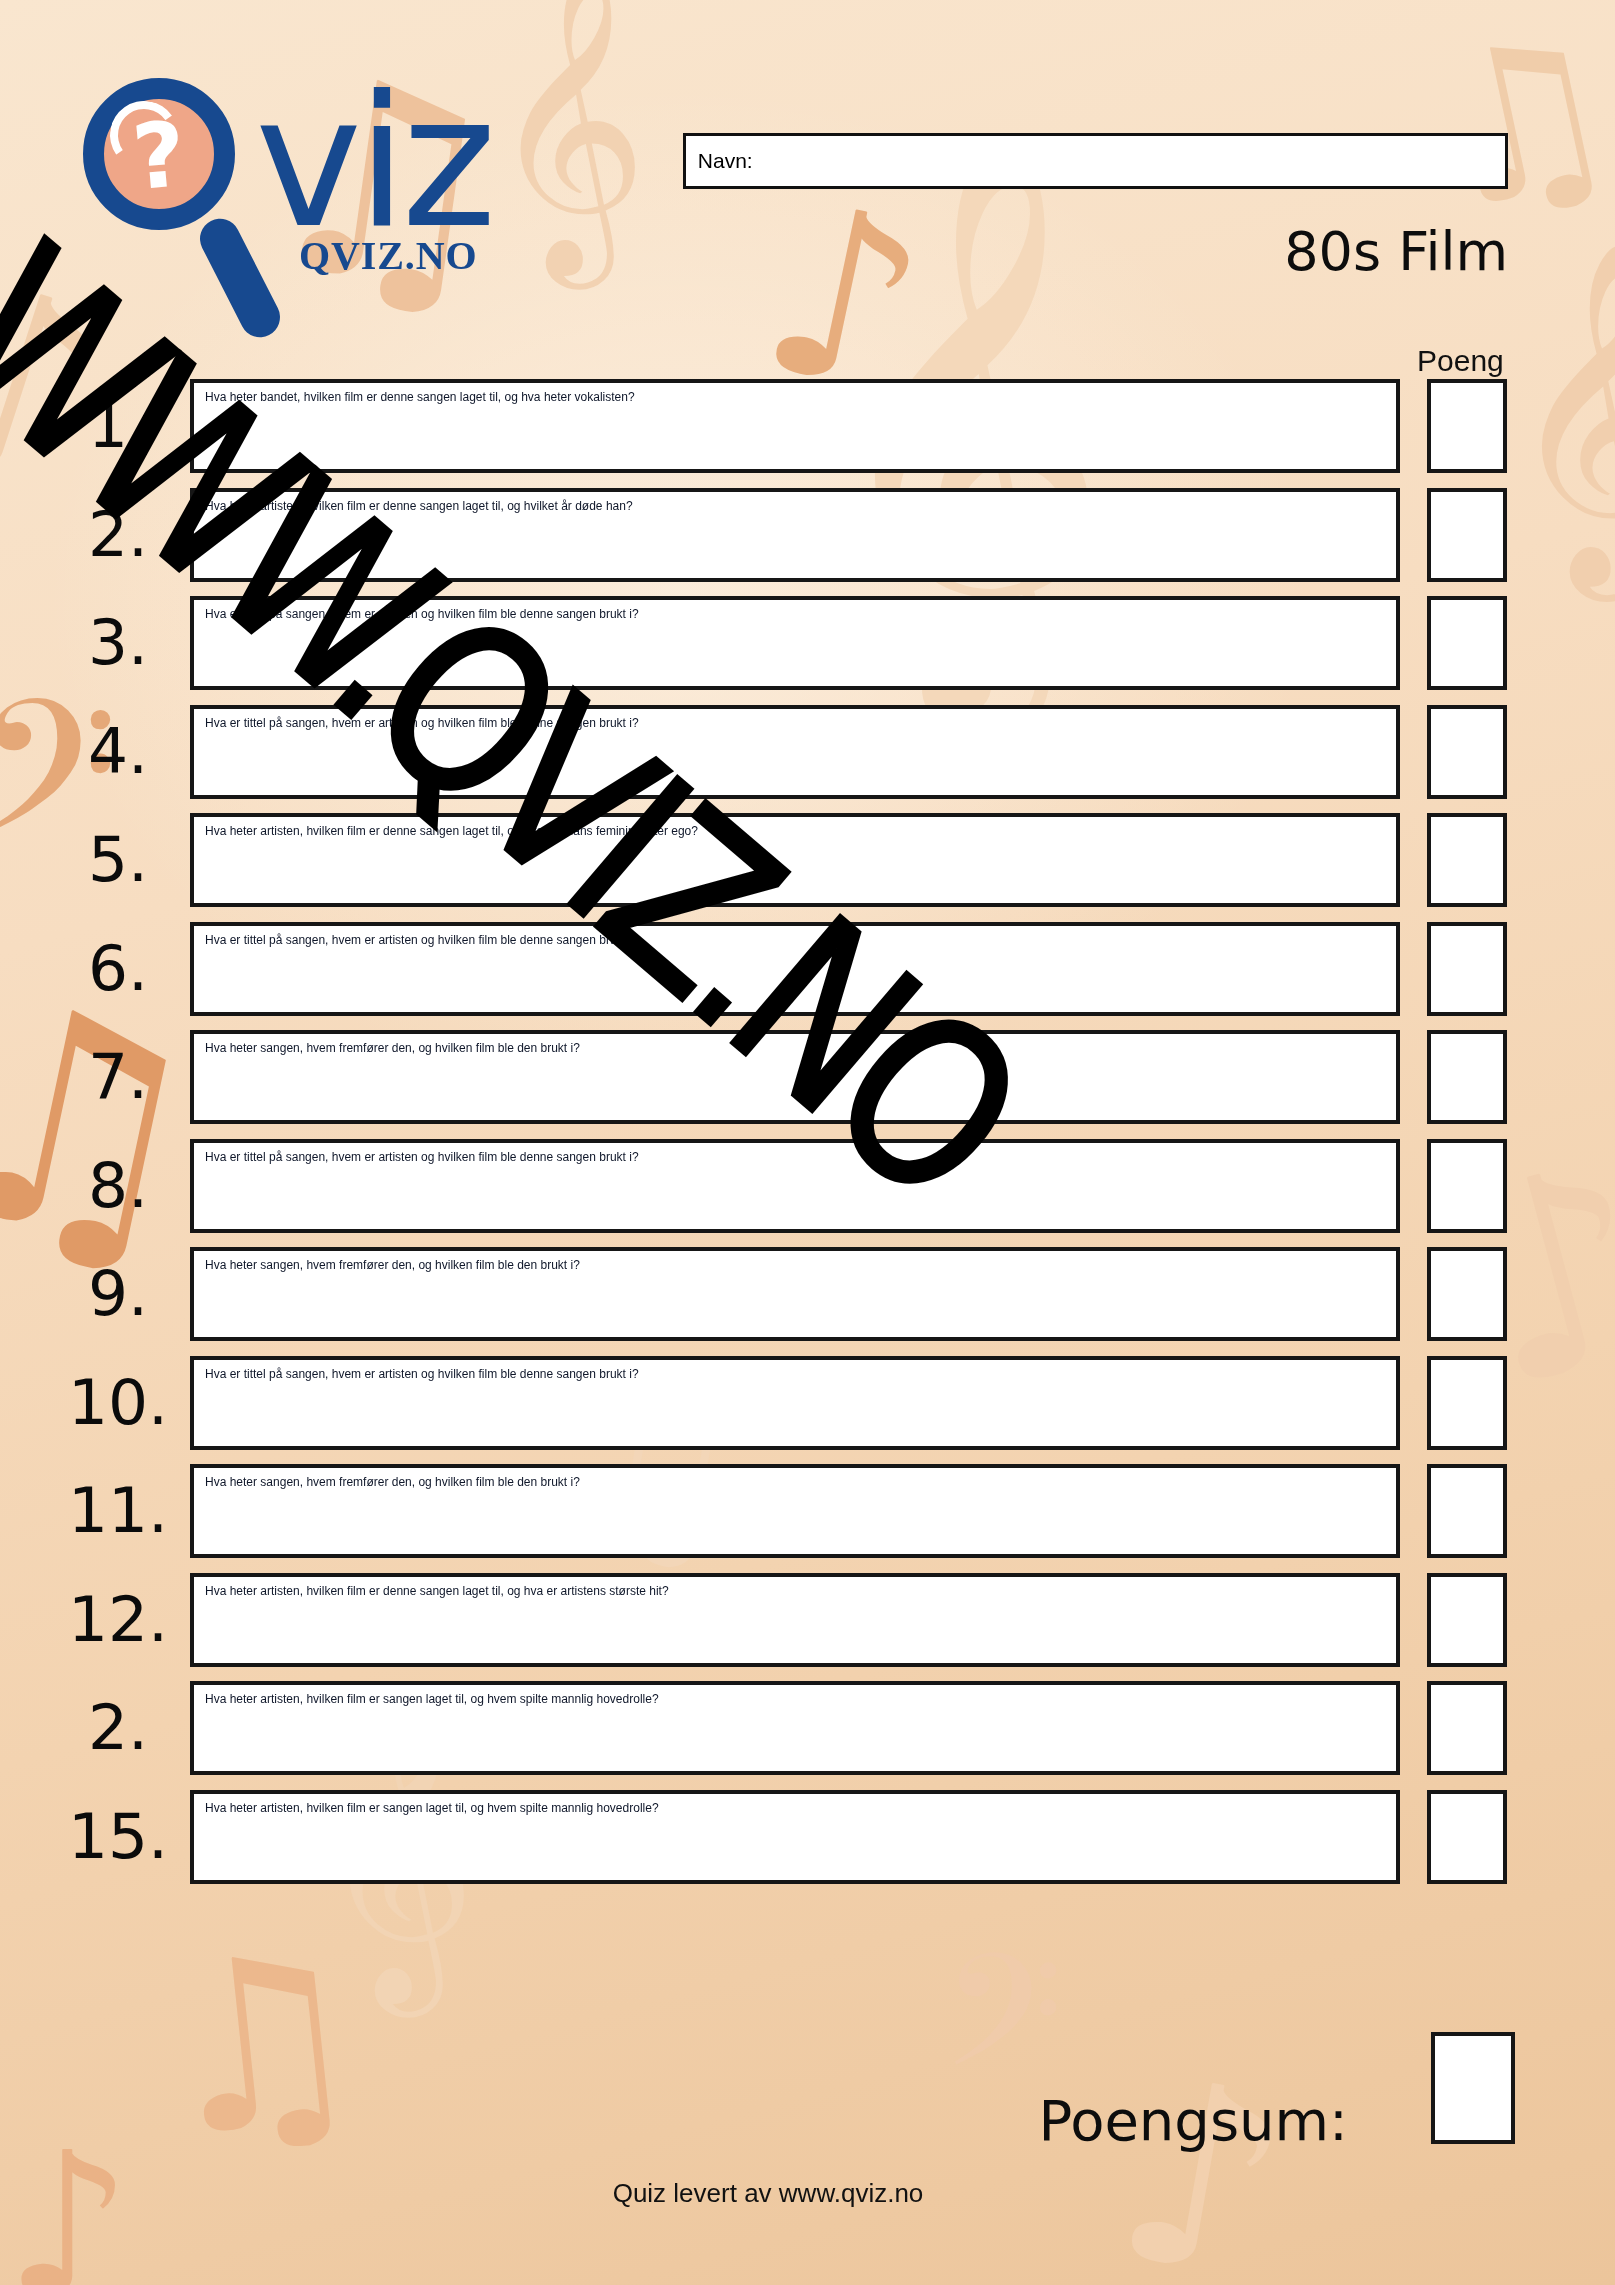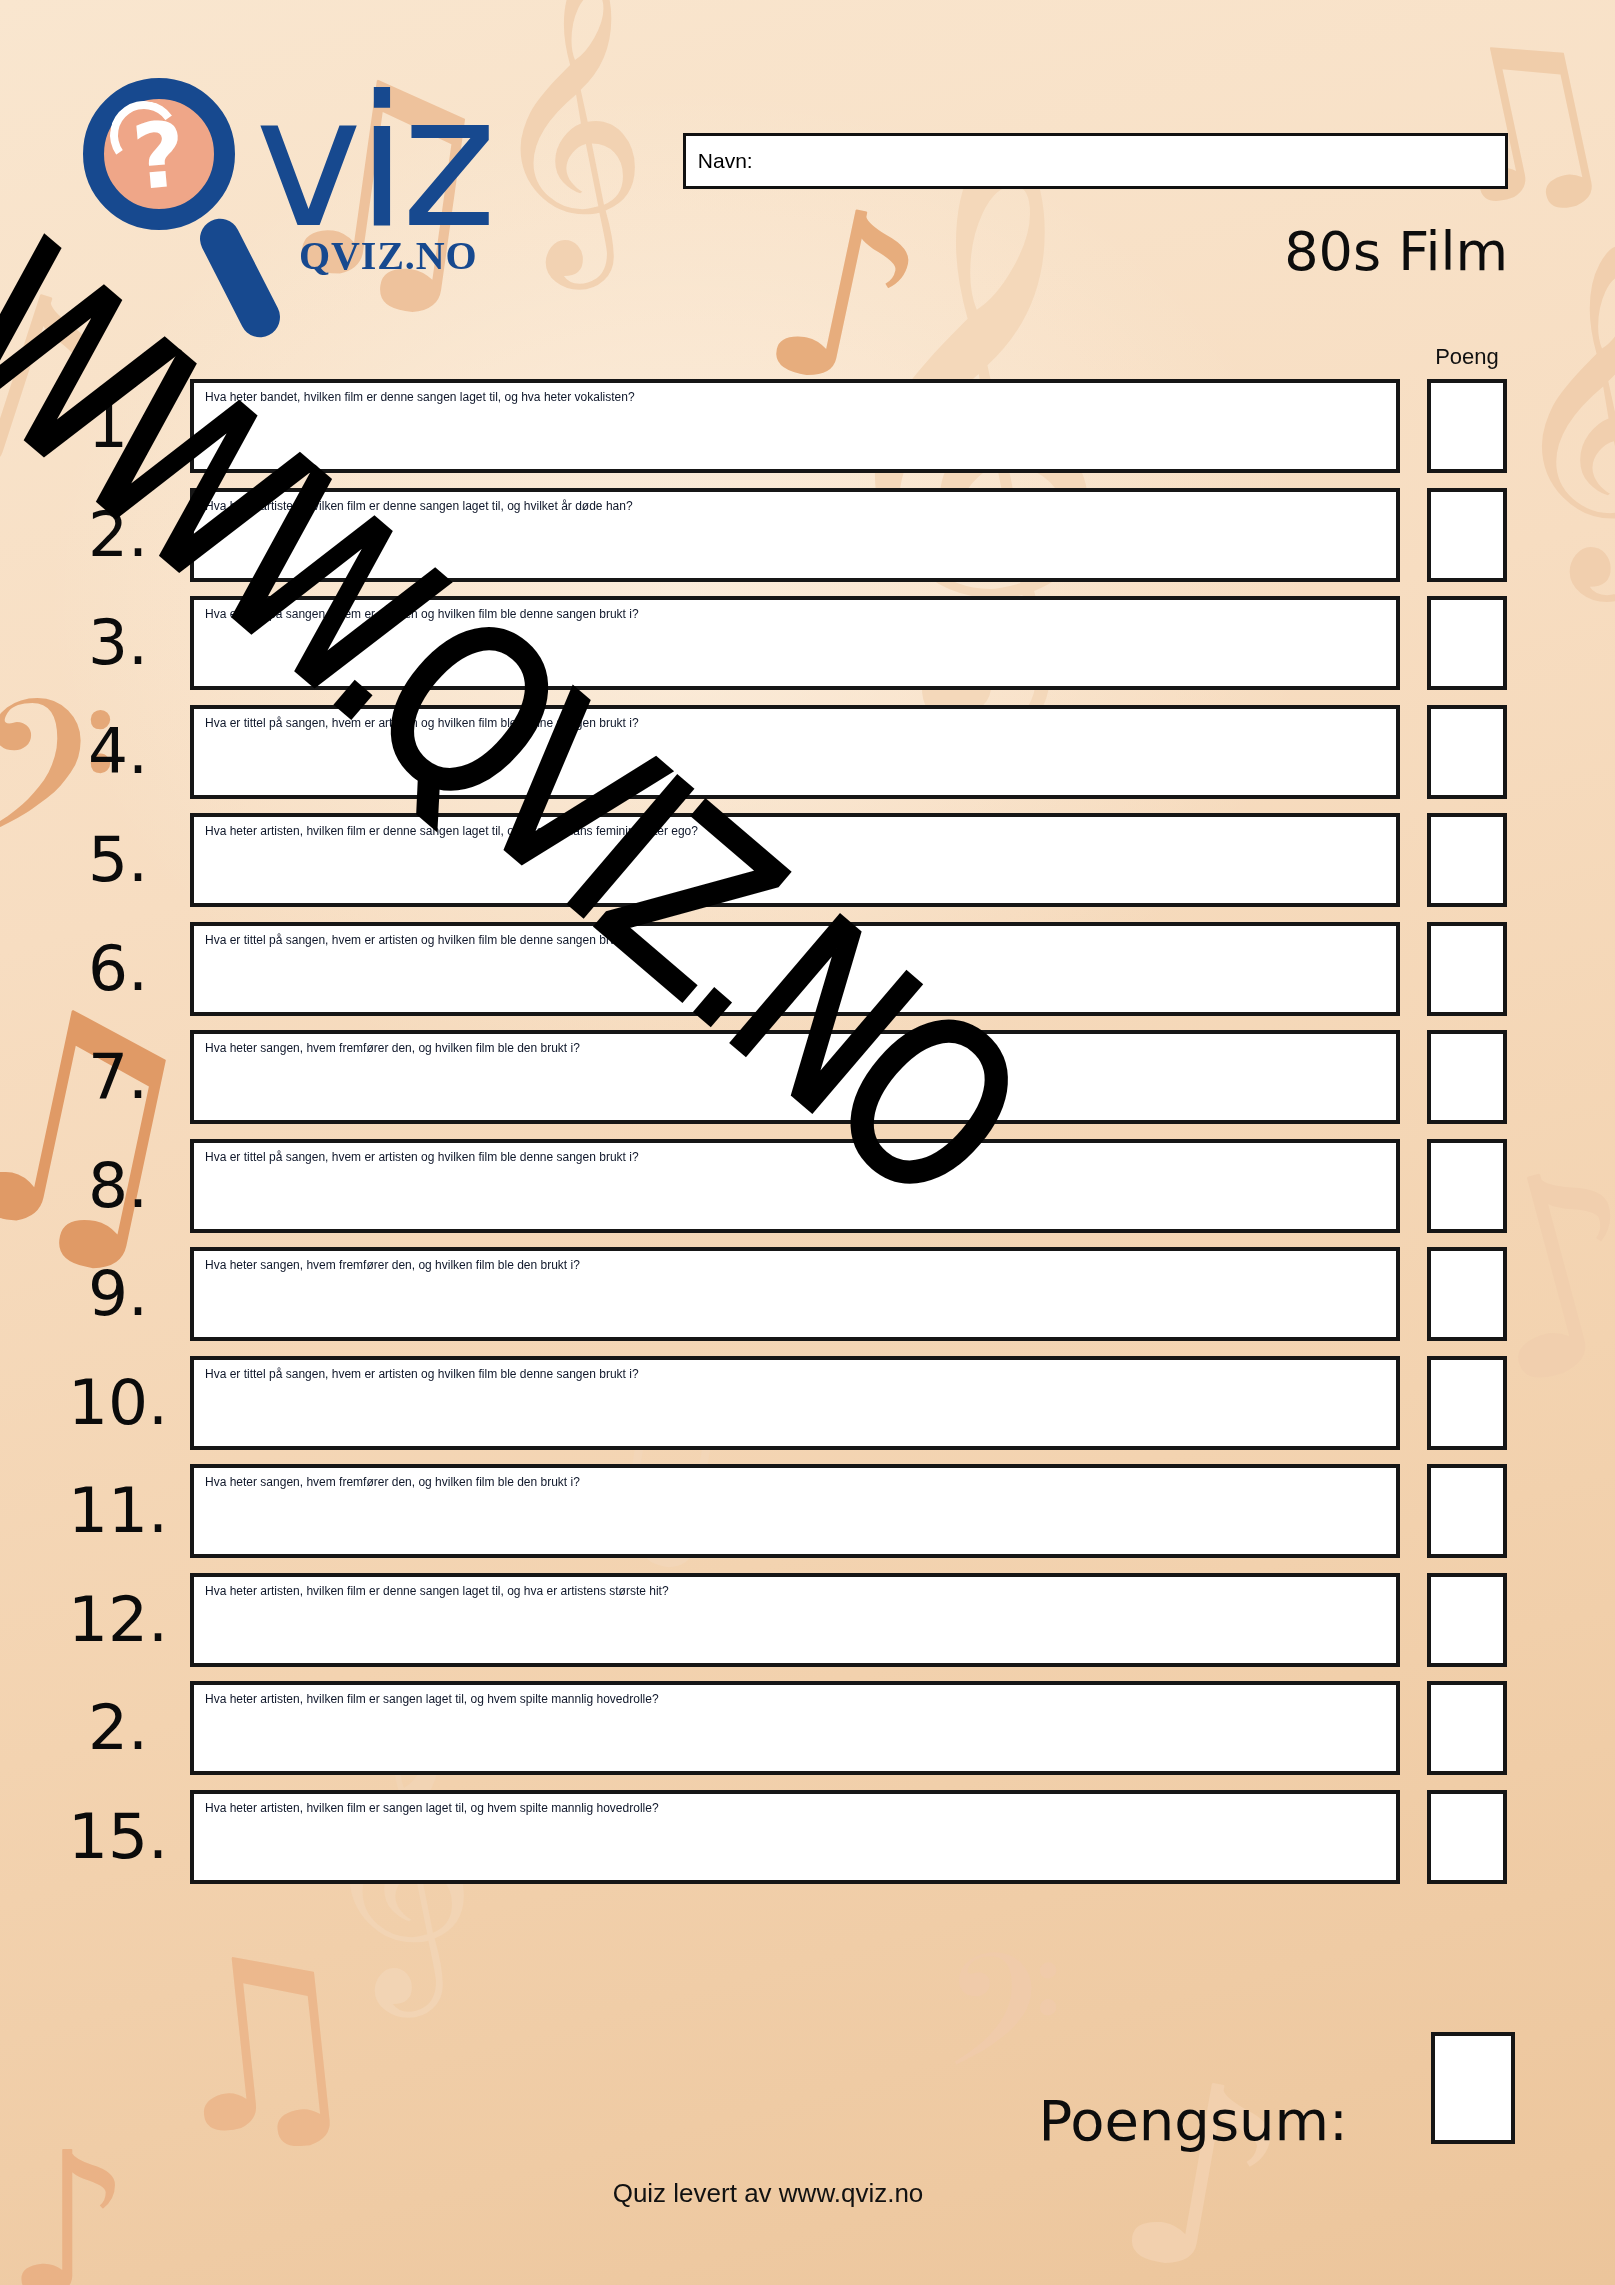--- a/index.html
+++ b/index.html
@@ -45,22 +45,22 @@
     color:#17498f;font-family:Liberation Serif, serif;z-index:11;}
 
   
   .navn-box{position:absolute;left:683px;top:85px;width:825px;height:56px;background:#fff;
     border:3.6px solid #111;box-sizing:border-box;z-index:10;display:flex;align-items:center;margin-top:48px;}
   .navn-label{font-size:21px;color:#000;padding-left:11.8px;}
   .navn-input{flex:1;border:none;outline:none;background:transparent;font-size:21px;
     font-family:"Liberation Sans",sans-serif;margin-left:7.2px;}
   .title{position:absolute;left:995px;top:221px;width:513px;text-align:right;font-size:54px;
     line-height:1.15;color:#0d0d0d;font-family:"DejaVu Sans",sans-serif;z-index:10;}
-  .poeng-label{position:absolute;left:1417px;top:344px;width:100px;text-align:center;
-    font-size:22px;color:#111;z-index:10;}
+  .poeng-label{position:absolute;left:1417px;top:344px;width:100px;text-align:left;
+    font-size:30px;color:#111;z-index:10;}
 
   
   .rows{position:absolute;left:0;top:379px;width:1616px;z-index:10;}
   .row{position:relative;height:94px;margin-bottom:14.5px;}
   .num{position:absolute;left:50px;top:0;width:136px;height:94px;text-align:center;
     line-height:94px;font-size:63px;color:#0b0b0b;font-family:"DejaVu Sans",sans-serif;}
   .qbox{position:absolute;left:190px;top:0;width:1210px;height:94px;background:#fff;
     border:4.5px solid #161616;box-sizing:border-box;padding:5.4px 11px;}
   .qtext{font-size:12px;line-height:1.25;color:#0f172a;margin-top:48px;}
   .pbox{position:absolute;left:1427px;top:0;width:80px;height:94px;background:#fff;

